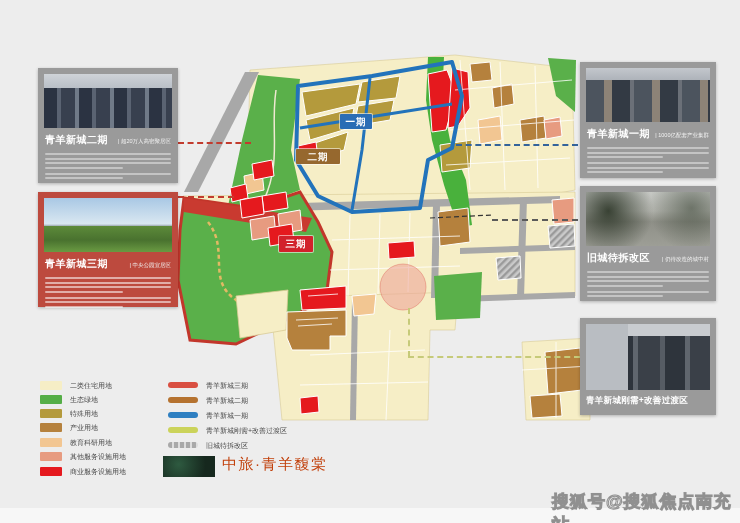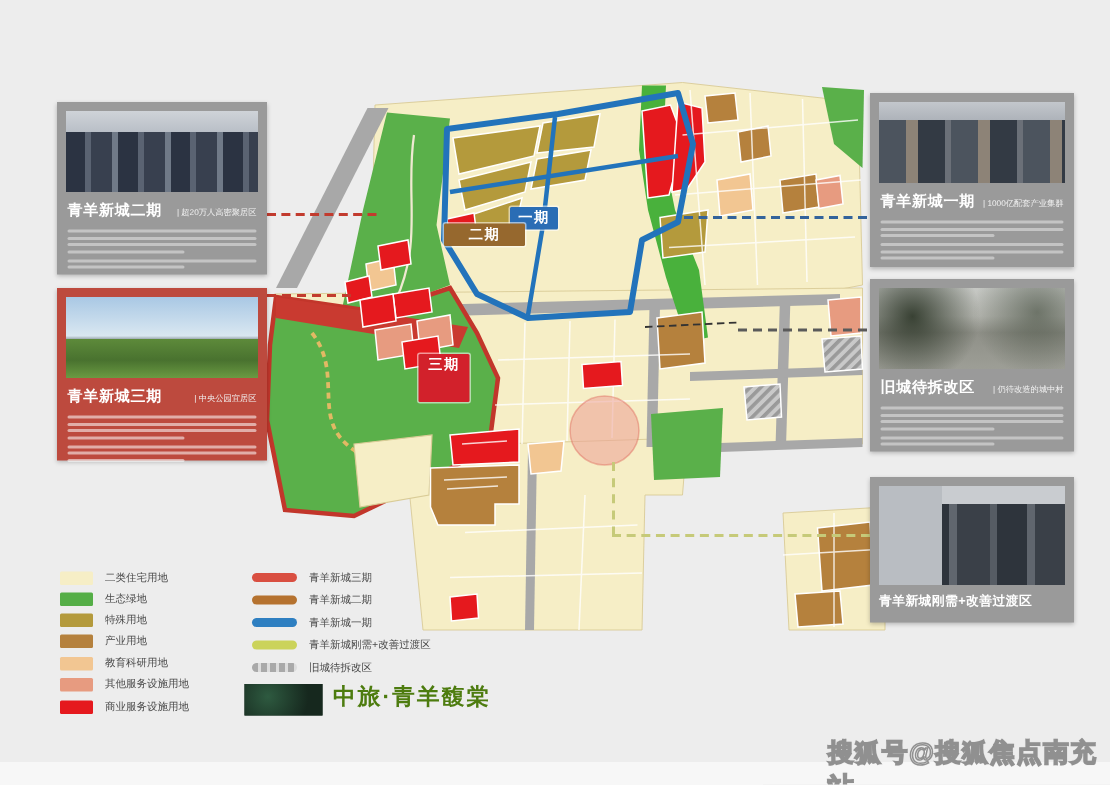--- a/index.html
+++ b/index.html
@@ -55,21 +55,21 @@
   .lg-swatch{position:absolute;left:0;top:0;width:22px;height:9px;border-radius:1px;}
   .lg-bar{position:absolute;left:0;top:1px;width:30px;height:6px;border-radius:3px;}
   .lg-bar.striped{background:repeating-linear-gradient(90deg,#a9a9a9 0 4px,#dddddd 4px 6px);}
   .lg-label{position:absolute;left:30px;top:0;font-size:7px;color:#4a4a4a;white-space:nowrap;line-height:10px;}
   .lg-row.col2 .lg-label{left:38px;}
 
   
   .logo-img{position:absolute;left:163px;top:456px;width:52px;height:21px;
      background:radial-gradient(circle at 30% 40%,#2e5a40,#16281e 70%),#16281e;
      background-blend-mode:normal;}
-  .logo-text{position:absolute;left:222px;top:455px;font-size:15px;font-weight:bold;color:#4d7c0f;letter-spacing:1.5px;}
+  .logo-text{position:absolute;left:222px;top:455px;font-size:15px;font-weight:normal;color:#c2410c;letter-spacing:1.5px;}
   .source-note{position:absolute;right:28px;top:462px;font-size:9px;font-weight:bold;color:#4a4a4a;}
   .watermark{position:absolute;left:552px;top:490px;font-size:17px;font-weight:bold;color:#ffffff;
      -webkit-text-stroke:1px #909090;text-shadow:0 0 1px #b5b5b5;letter-spacing:1px;}
   .bottom-strip{position:absolute;left:0;top:508px;width:740px;height:15px;background:#f7f7f7;}
 </style>
 </head>
 <body>
 
 <div id="stage">
 
@@ -189,23 +189,23 @@
       <path d="M300,128 L452,104" stroke-width="3"></path>
       <path d="M370,78 L362,150 L352,210" stroke-width="3"></path>
     </g>
 
     <path d="M430,218 L492,215" stroke="#333333" stroke-width="1.2" stroke-dasharray="5 3" fill="none"></path>
 
     <circle cx="403" cy="287" r="23" fill="rgba(236,160,150,.55)" stroke="rgba(220,90,80,.4)" stroke-width="1"></circle>
     <path d="M388,243 L414,241 L415,257 L389,259 Z" fill="#e5191e" stroke="#ffffff" stroke-width="1"></path>
   </svg>
 
-  <div class="tag" style="left: 340px; top: 114px; width: 32px; height: 15px; background: rgb(42, 109, 181); margin-top: 24px;">一期</div>
-  <div class="tag" style="left: 296px; top: 149px; width: 54px; height: 15px; background: rgb(150, 104, 46);">二期</div>
-  <div class="tag" style="left: 279px; top: 236px; width: 34px; height: 32px; background: rgb(210, 33, 43);">三期</div>
+  <div class="tag" style="left: 340px; top: 114px; width: 32px; height: 15px; background: rgb(42, 109, 181);">一期</div>
+  <div class="tag" style="left: 296px; top: 149px; width: 44px; height: 15px; background: rgb(150, 104, 46);">二期</div>
+  <div class="tag" style="left: 279px; top: 236px; width: 34px; height: 16px; background: rgb(210, 33, 43);">三期</div>
 
   <div class="dash-h c-red" style="left:178px;top:142px;width:73px;"></div>
   <div class="dash-h c-red" style="left:178px;top:196px;width:56px;"></div>
   <div class="dash-h c-blue" style="left:456px;top:144px;width:122px;"></div>
   <div class="dash-h c-gray" style="left:492px;top:219px;width:86px;"></div>
   <div class="dash-v c-yg" style="left:408px;top:308px;height:49px;"></div>
   <div class="dash-h c-yg" style="left:408px;top:356px;width:172px;"></div>
 
   <div class="card gray" style="left:38px;top:68px;height:115px;">
     <div class="photo photo-city"></div>

